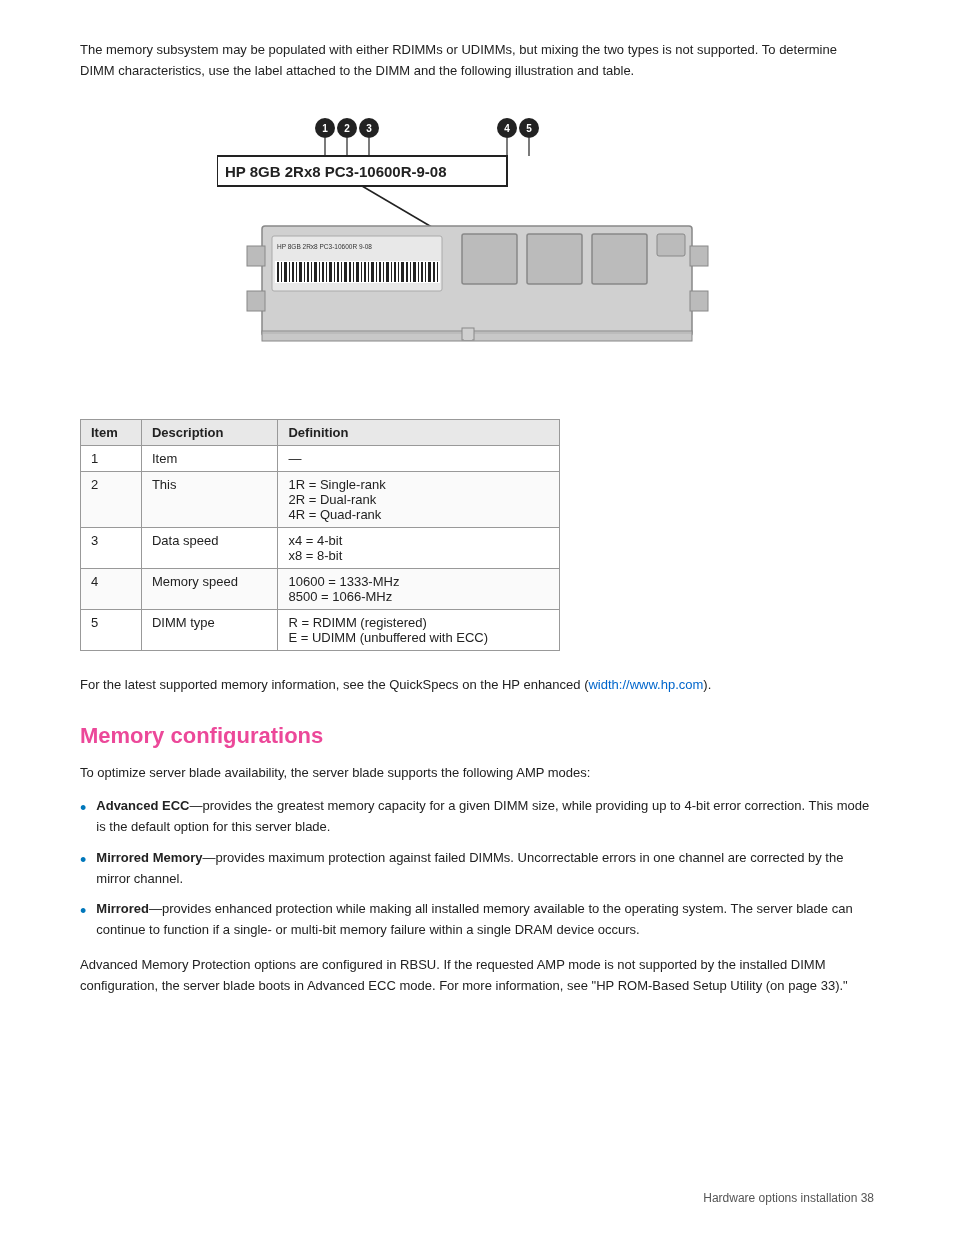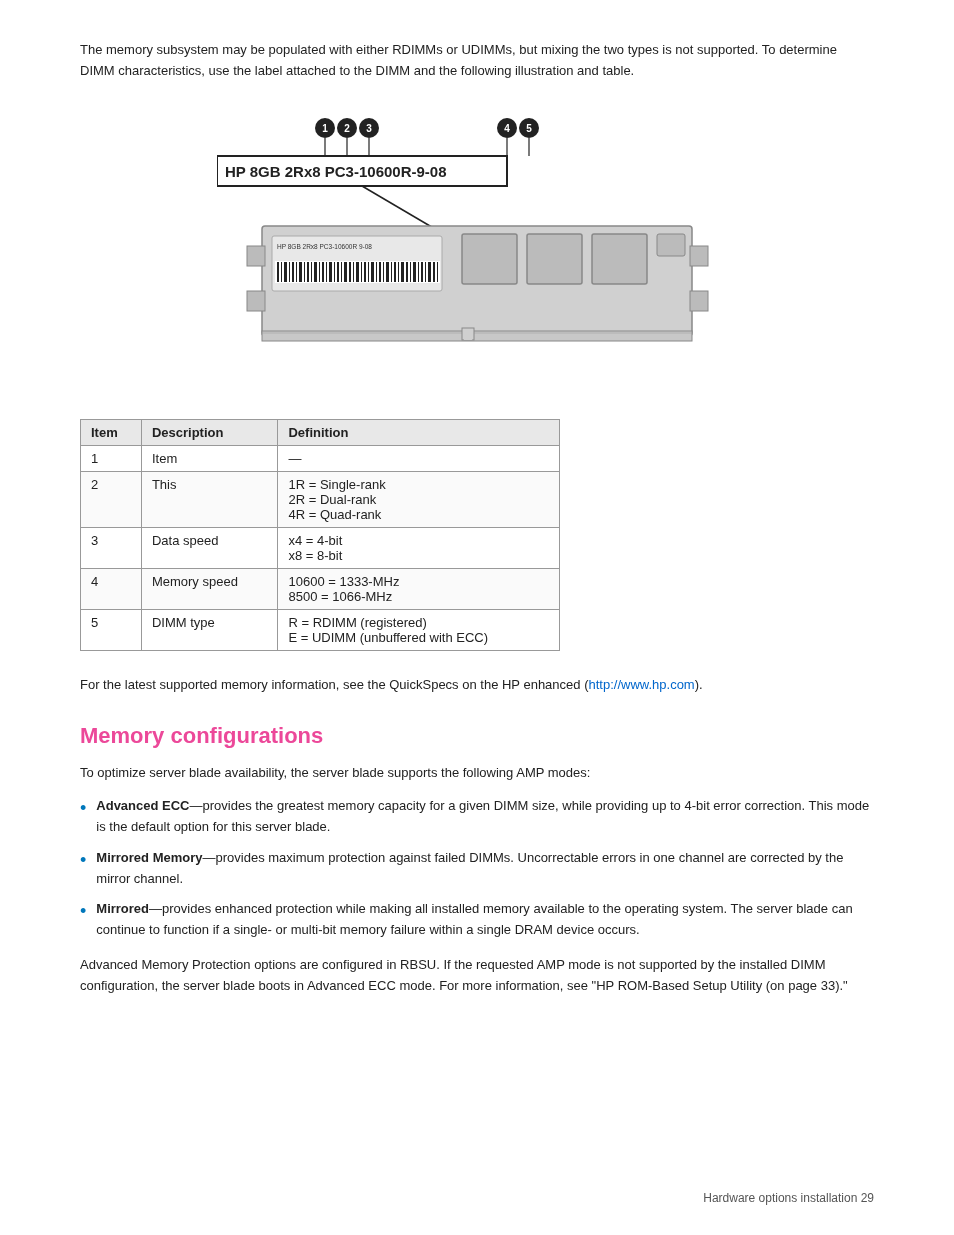--- a/index.html
+++ b/index.html
@@ -253,21 +253,21 @@
       </tr>
       <tr>
         <td>5</td>
         <td>DIMM type</td>
         <td>R = RDIMM (registered)<br>E = UDIMM (unbuffered with ECC)</td>
       </tr>
     </tbody>
 </table>
 
 <p class="footer-note">
-  <span>For the latest supported memory information, see the QuickSpecs on the HP enhanced (</span><a class="link-text" href="#">http://www.hp.com</a><span>).</span>
+  <span>For the latest supported memory information, see the QuickSpecs on the HP enhanced (</span><a class="link-text" href="#">width://www.hp.com</a><span>).</span>
 </p>
 
 <h2 class="section-heading">Memory configurations</h2>
 
 <p class="body-text">To optimize server blade availability, the server blade supports the following AMP modes:</p>
 
 <ul class="bullet-list" id="bullets-list">
 <li>
       <span class="bullet-dot">•</span>
       <span><strong>Advanced ECC</strong>—provides the greatest memory capacity for a given DIMM size, while providing up to 4-bit error correction.  This mode is the default option for this server blade.</span>
@@ -277,13 +277,13 @@
       <span><strong>Mirrored Memory</strong>—provides maximum protection against failed DIMMs. Uncorrectable errors in one channel are corrected by the mirror channel.</span>
     </li>
     <li>
       <span class="bullet-dot">•</span>
       <span><strong>Mirrored</strong>—provides enhanced protection while making all installed memory available to the operating system. The server blade can continue to function if a single- or multi-bit memory failure within a single DRAM device occurs.</span>
     </li>
   </ul>
 
 <p class="body-text">Advanced Memory Protection options are configured in RBSU. If the requested AMP mode is not supported by the installed DIMM configuration, the server blade boots in Advanced ECC mode. For more information, see "HP ROM-Based Setup Utility (on page 33)."</p>
 
-<div class="page-footer">Hardware options installation   29</div>
+<div class="page-footer">Hardware options installation   38</div>
 
 </body></html>

